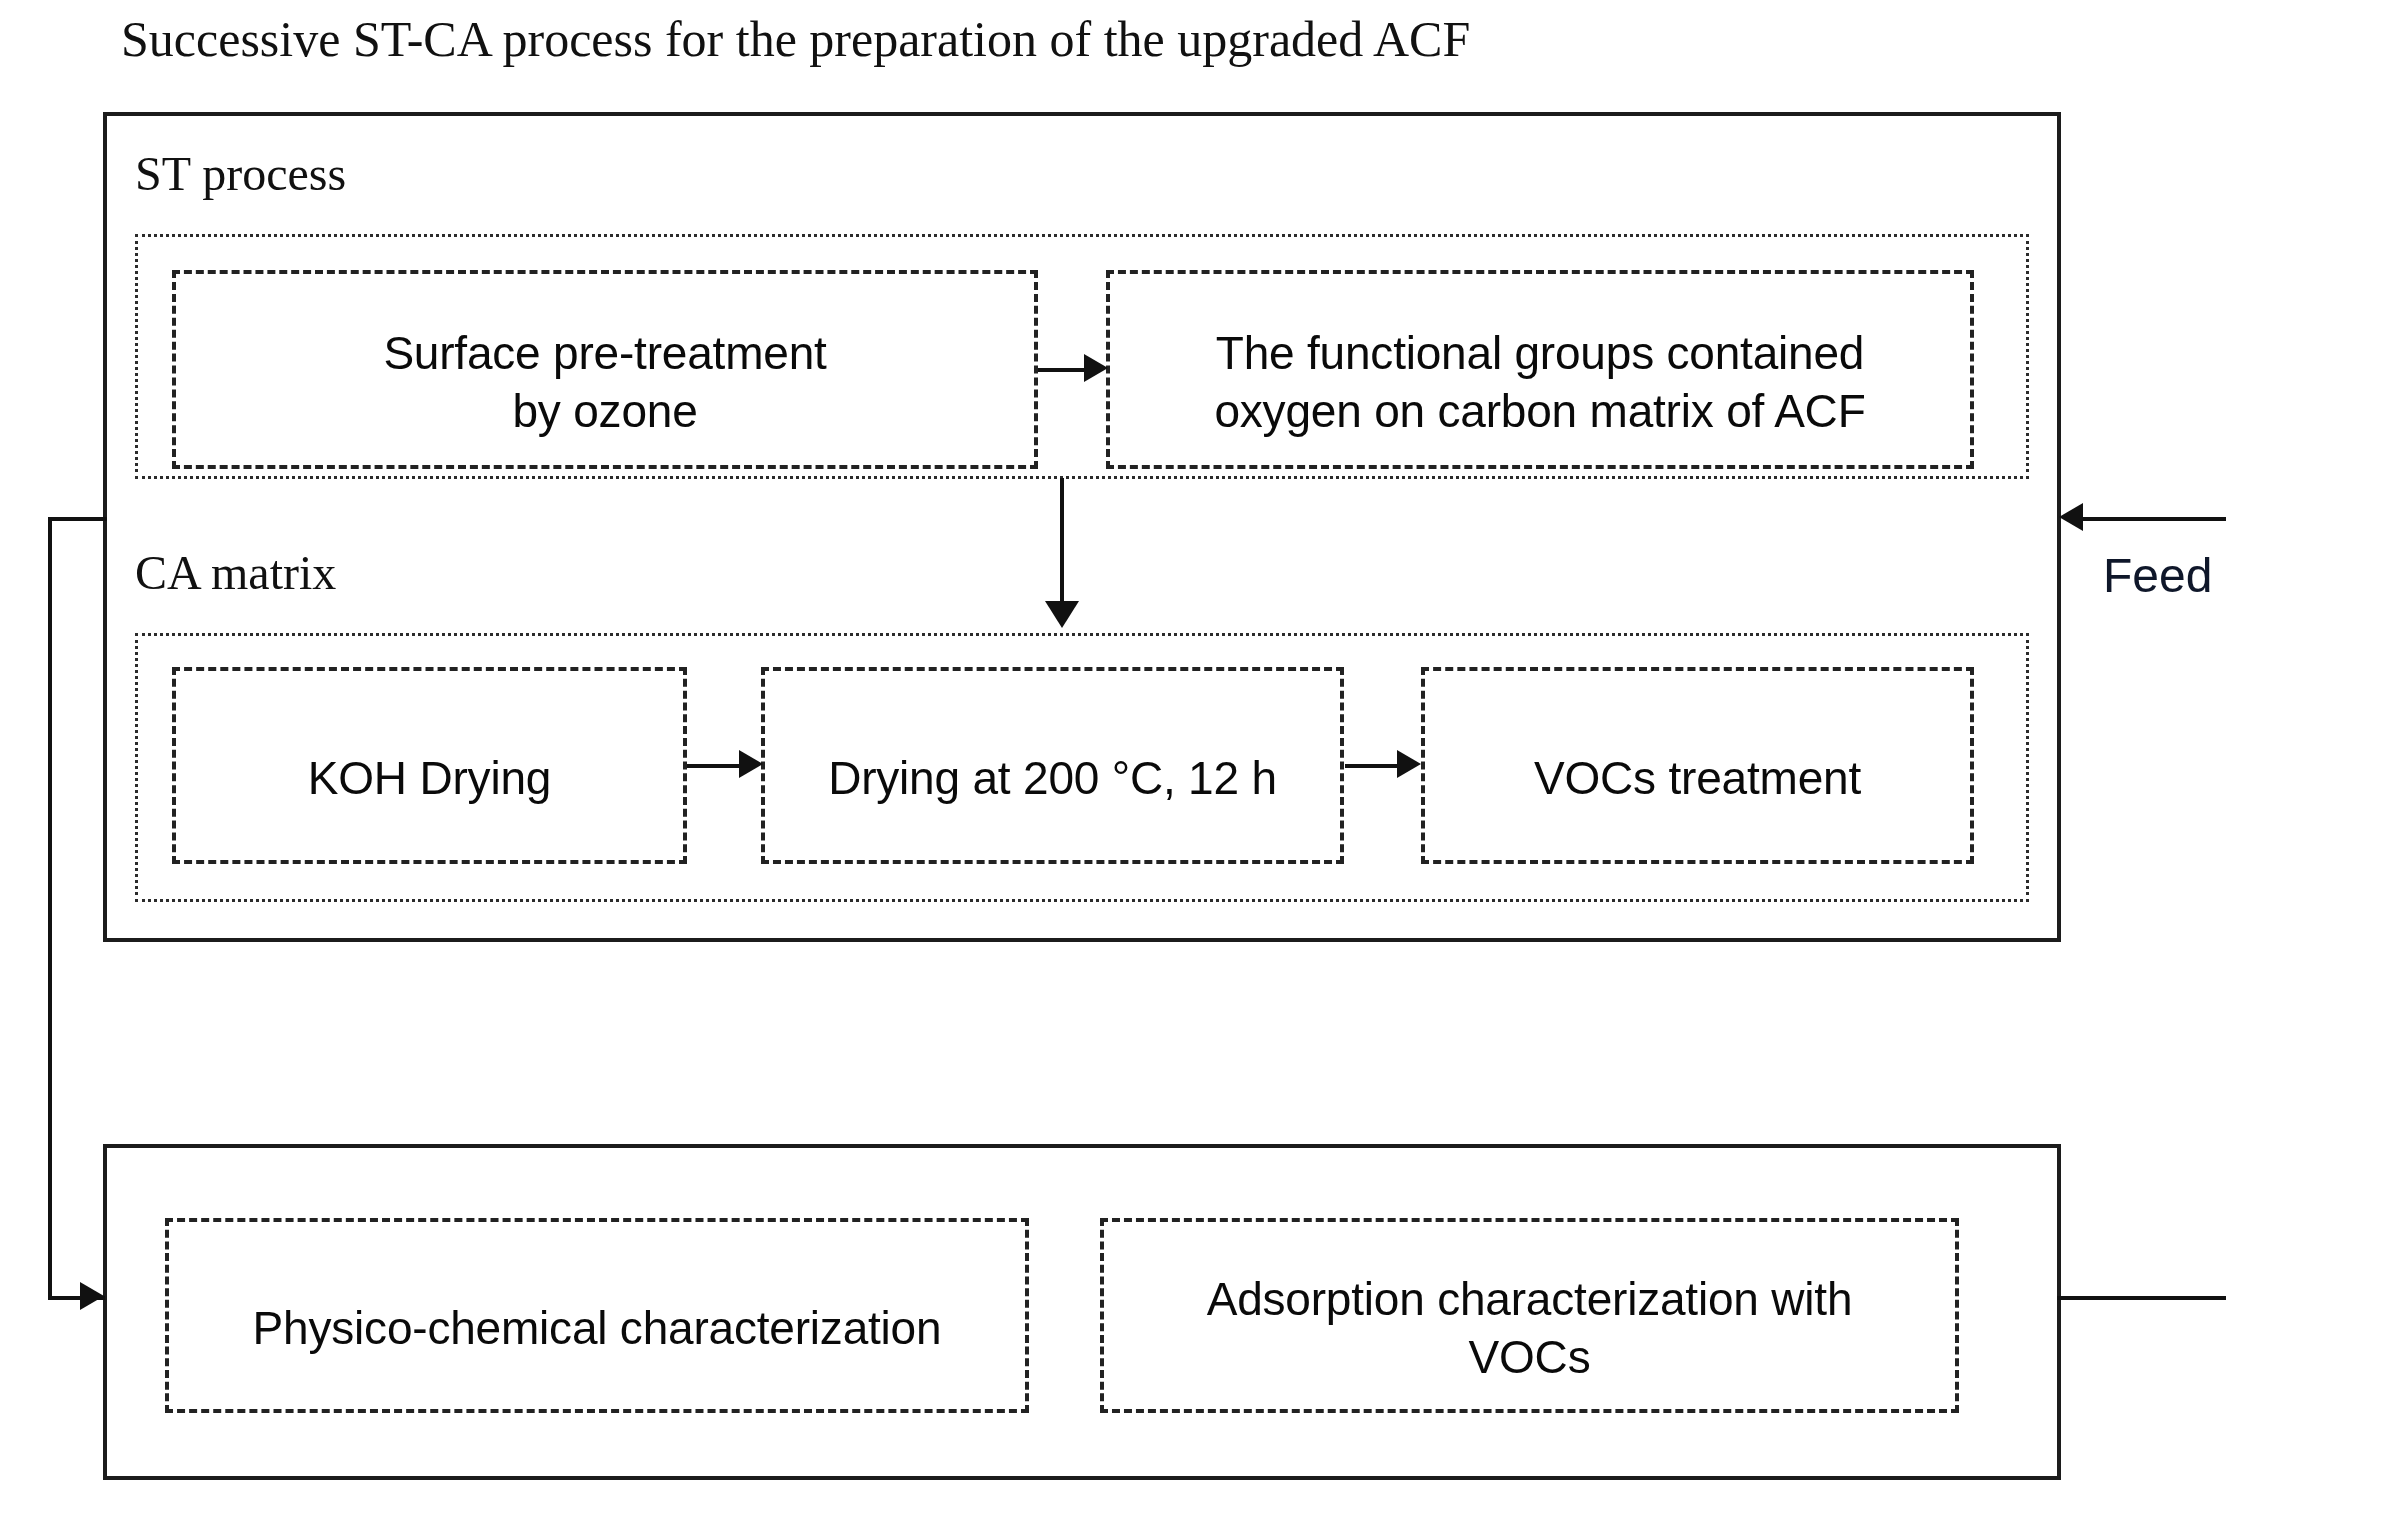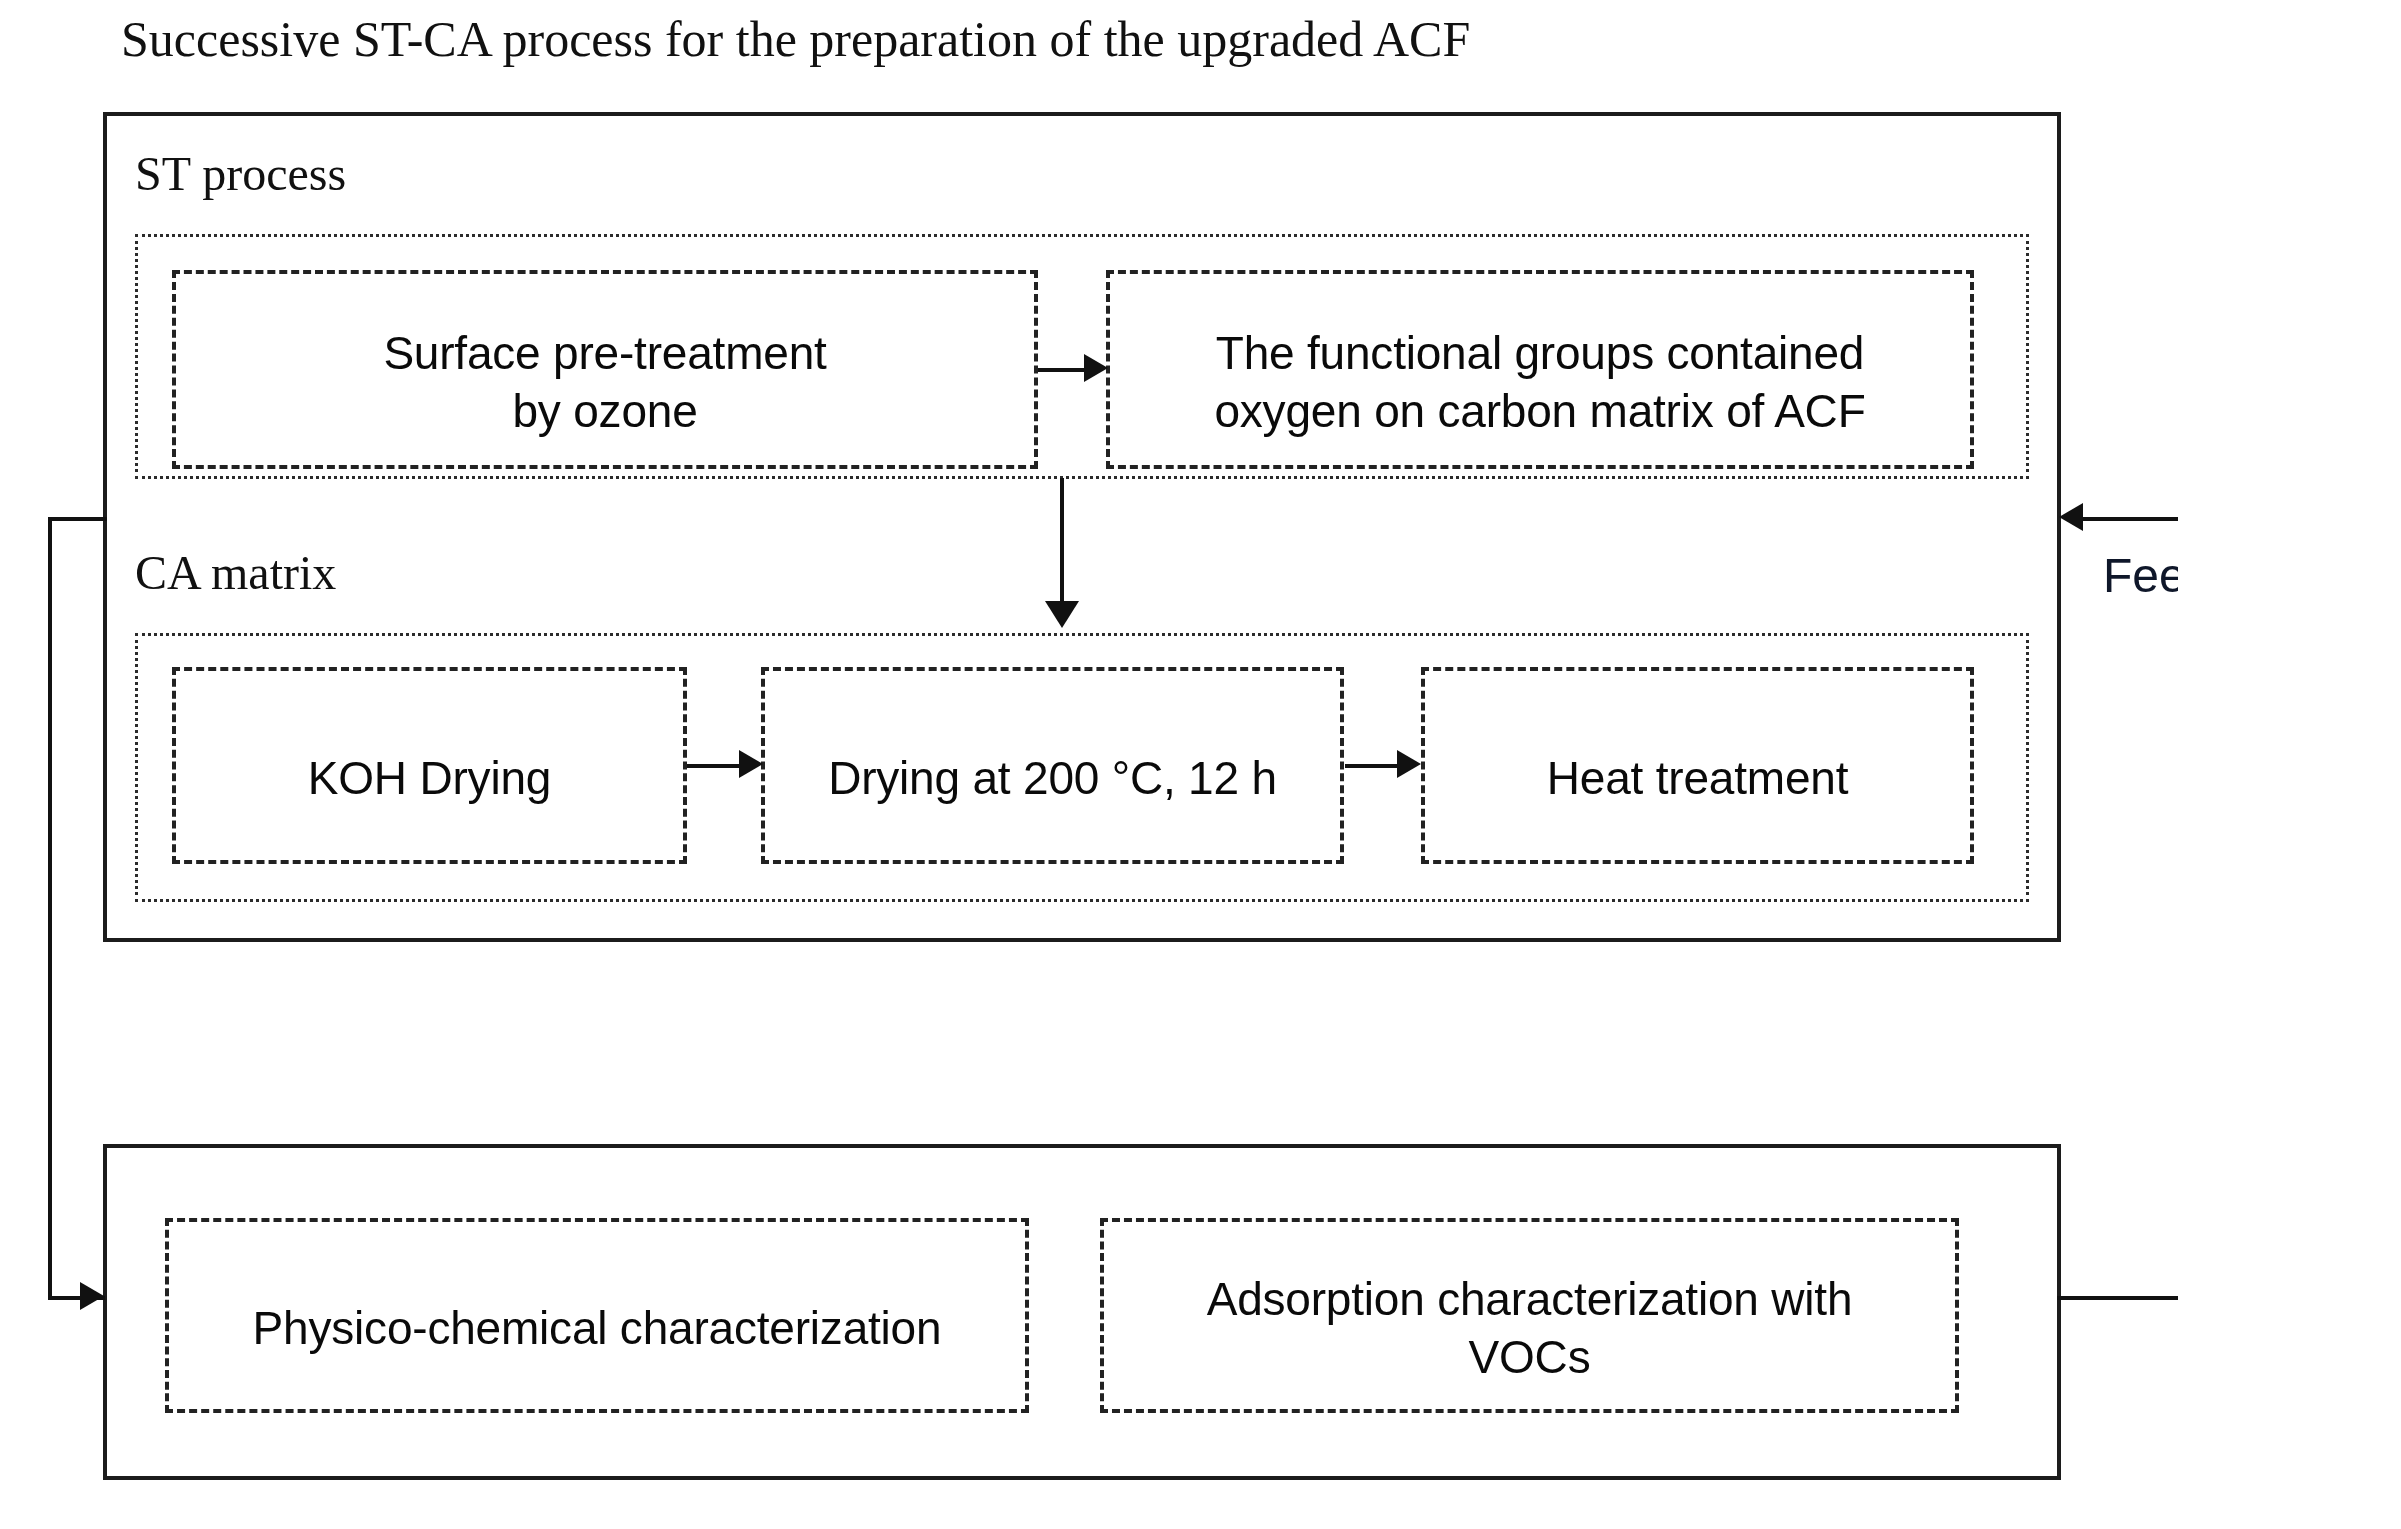--- a/index.html
+++ b/index.html
@@ -8,20 +8,21 @@
     font-family:"Liberation Sans", sans-serif;
     color:#000000;
     -webkit-font-smoothing:antialiased;
   }
   #canvas{
     position:relative;
     width:2178px;
     height:1529px;
     background:#ffffff;
     overflow:hidden;
+    padding-left:48px;
   }
 
   
   .serif-label{
     font-family:"Liberation Serif", serif;
     font-weight:400;
     color:#111111;
     white-space:nowrap;
     line-height:1.05;
   }
@@ -184,21 +185,21 @@
 
   <div id="node-koh" class="dashed-node">
     <span class="sans-box-text">KOH Drying</span>
   </div>
 
   <div id="node-drying" class="dashed-node">
     <span class="sans-box-text">Drying at 200 °C, 12 h</span>
   </div>
 
   <div id="node-heat" class="dashed-node">
-    <span class="sans-box-text">Heat treatment</span>
+    <span class="sans-box-text">VOCs treatment</span>
   </div>
 
   <div id="conn-koh-to-dry-line" class="hline"></div>
   <div id="conn-koh-to-dry-head" class="arrowhead arrow-right"></div>
 
   <div id="conn-dry-to-heat-line" class="hline"></div>
   <div id="conn-dry-to-heat-head" class="arrowhead arrow-right"></div>
 
 
   <div id="characterization-frame" class="solid-frame"></div>

